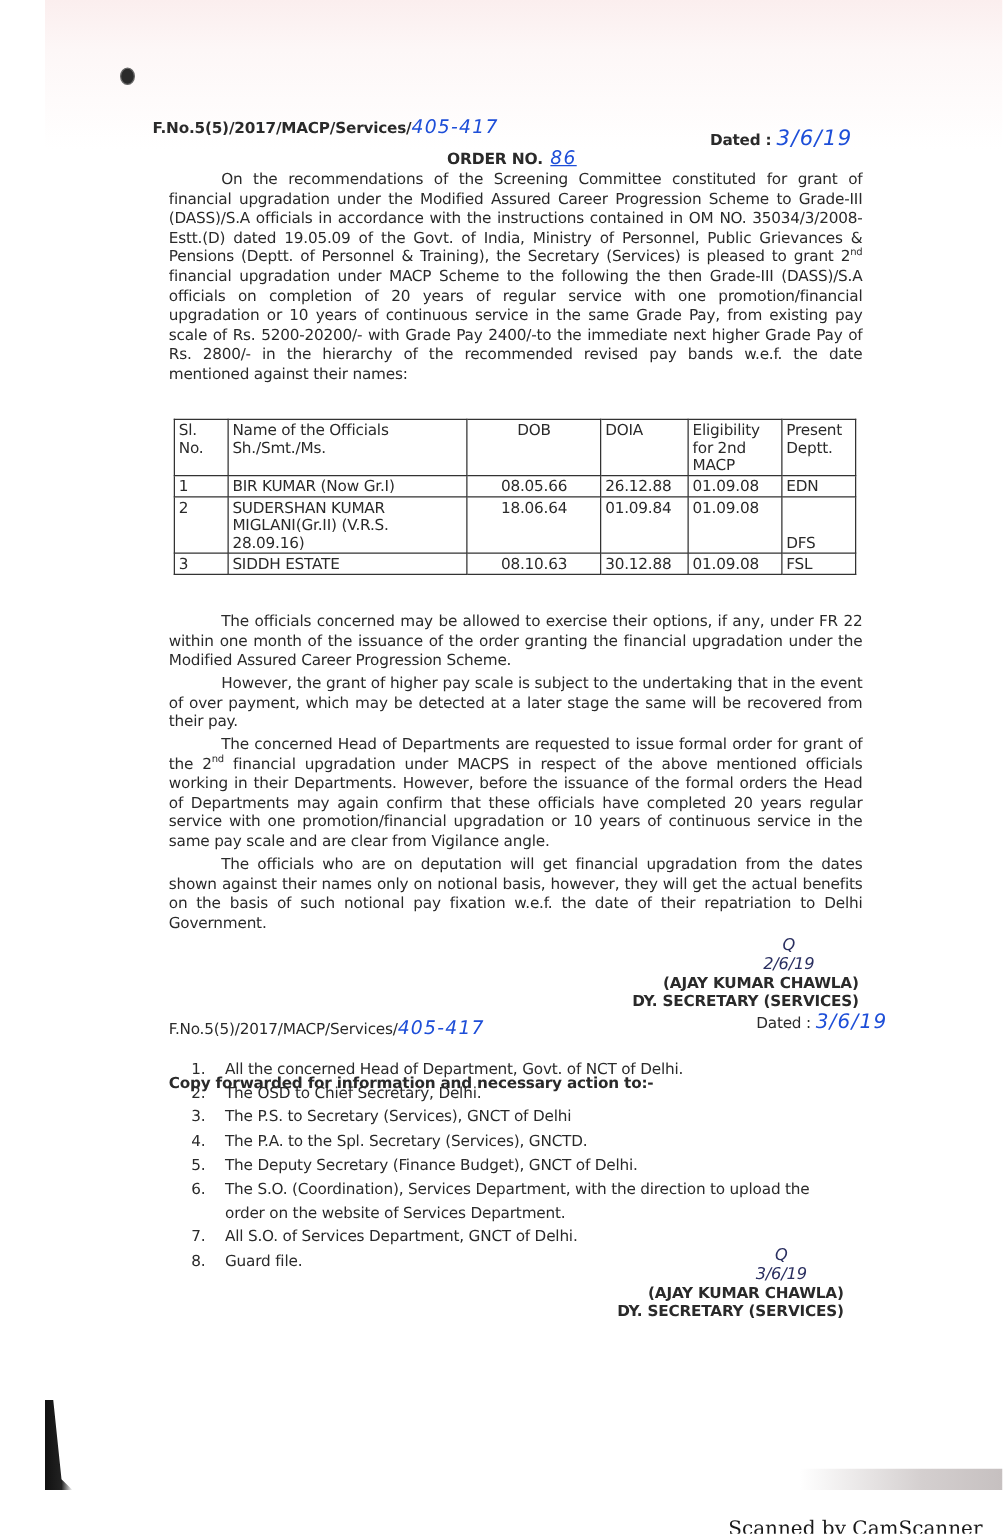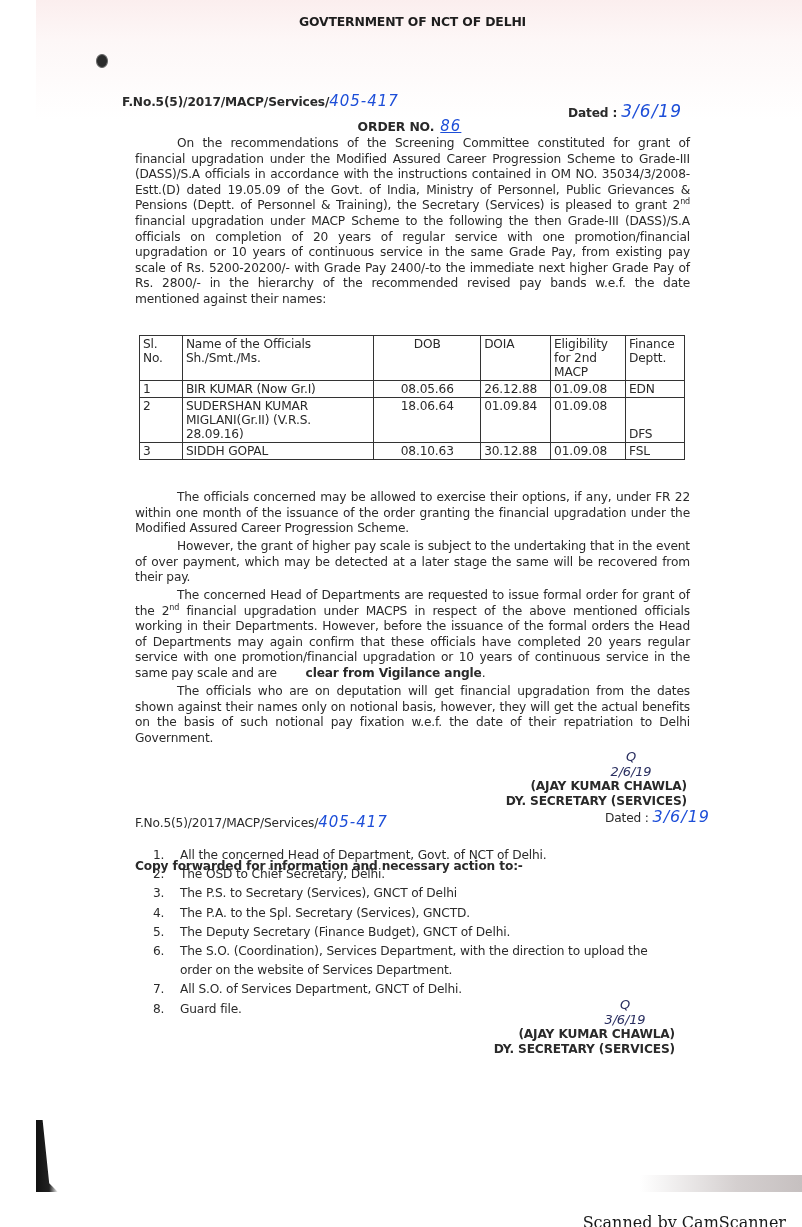--- a/index.html
+++ b/index.html
@@ -65,21 +65,21 @@
   .c-name { width: 185px; }
   .c-dob { width: 100px; text-align: center !important; }
   .c-doia { width: 63px; }
   .c-elig { width: 68px; }
   .c-dept { width: 52px; }
   .dept-bottom { vertical-align: bottom !important; }
   .pa { top: 490px; }
   .pb { top: 539px; }
   .pc { top: 588px; }
   .pd { top: 684px; }
-  .bold { font-weight: bold; margin-left: 25px; }
+  .bold { font-weight: normal; }
   sup { font-size: 8px; line-height: 0; }
   .sig-block {
     position: absolute; text-align: right; font-weight: bold; font-size: 12.2px; line-height: 15px;
   }
   .sig1 { left: 330px; top: 749px; width: 222px; }
   .sig2 { left: 330px; top: 997px; width: 210px; }
   .sig-hand { display: block; text-align: center; margin-left: 110px; font-weight: normal; font-style: italic; color: #2a2f60; font-size: 13px; line-height: 15px; }
   .copy-fileno { position: absolute; left: 0; top: 815px; font-size: 12.2px; }
   .copy-dated { position: absolute; right: -20px; top: 809px; font-size: 12.2px; }
   .copy-dated .hand { font-size: 16px; }
@@ -97,21 +97,20 @@
 <body>
 
 <div class="paper"></div>
 <div class="paper-shadow-bl"></div>
 <div class="paper-shadow-br"></div>
 <div class="punch-hole"></div>
 
 <div class="content">
 
   <div class="header">
-    <div>GOVTERNMENT OF NCT OF DELHI</div>
   </div>
 
   <div class="fileno-row">
     <span>F.No.5(5)/2017/MACP/Services/</span><span class="hand">405-417</span>
     <span class="dated">
       <span>Dated :</span>
       <span class="hand">3/6/19</span>
     </span>
   </div>
 
@@ -122,21 +121,21 @@
   <div class="para p1"><span>On the recommendations of the Screening Committee constituted for grant of financial upgradation under the Modified Assured Career Progression Scheme to Grade-III (DASS)/S.A officials in accordance with the instructions contained in OM NO. 35034/3/2008-Estt.(D) dated 19.05.09 of the Govt. of India, Ministry of Personnel, Public Grievances &amp; Pensions (Deptt. of Personnel &amp; Training), the Secretary (Services) is pleased to grant 2</span><sup>nd</sup><span> financial upgradation under MACP Scheme to the following the then Grade-III (DASS)/S.A officials on completion of 20 years of regular service with one promotion/financial upgradation or 10 years of continuous service in the same Grade Pay, from existing pay scale of Rs. 5200-20200/- with Grade Pay 2400/-to the immediate next higher Grade Pay of Rs. 2800/- in the hierarchy of the recommended revised pay bands w.e.f. the date mentioned against their names:</span></div>
 
   <table class="table">
     <thead>
       <tr>
         <th class="c-sl">Sl. No.</th>
         <th class="c-name">Name of the Officials Sh./Smt./Ms.</th>
         <th class="c-dob">DOB</th>
         <th class="c-doia">DOIA</th>
         <th class="c-elig">Eligibility for 2nd MACP</th>
-        <th class="c-dept">Finance Deptt.</th>
+        <th class="c-dept">Present Deptt.</th>
       </tr>
     </thead>
     <tbody>
       <tr>
         <td>1</td>
         <td>BIR KUMAR (Now Gr.I)</td>
         <td class="c-dob">08.05.66</td>
         <td>26.12.88</td>
         <td>01.09.08</td>
         <td>EDN</td>
@@ -144,21 +143,21 @@
       <tr>
         <td>2</td>
         <td>SUDERSHAN KUMAR MIGLANI(Gr.II) (V.R.S. 28.09.16)</td>
         <td class="c-dob">18.06.64</td>
         <td>01.09.84</td>
         <td>01.09.08</td>
         <td class="dept-bottom">DFS</td>
       </tr>
       <tr>
         <td>3</td>
-        <td>SIDDH GOPAL</td>
+        <td>SIDDH ESTATE</td>
         <td class="c-dob">08.10.63</td>
         <td>30.12.88</td>
         <td>01.09.08</td>
         <td>FSL</td>
       </tr>
     </tbody>
   </table>
 
   <div class="para pa">The officials concerned may be allowed to exercise their options, if any, under FR 22 within one month of the issuance of the order granting the financial upgradation under the Modified Assured Career Progression Scheme.</div>
   <div class="para pb">However, the grant of higher pay scale is subject to the undertaking that in the event of over payment, which may be detected at a later stage the same will be recovered from their pay.</div>

